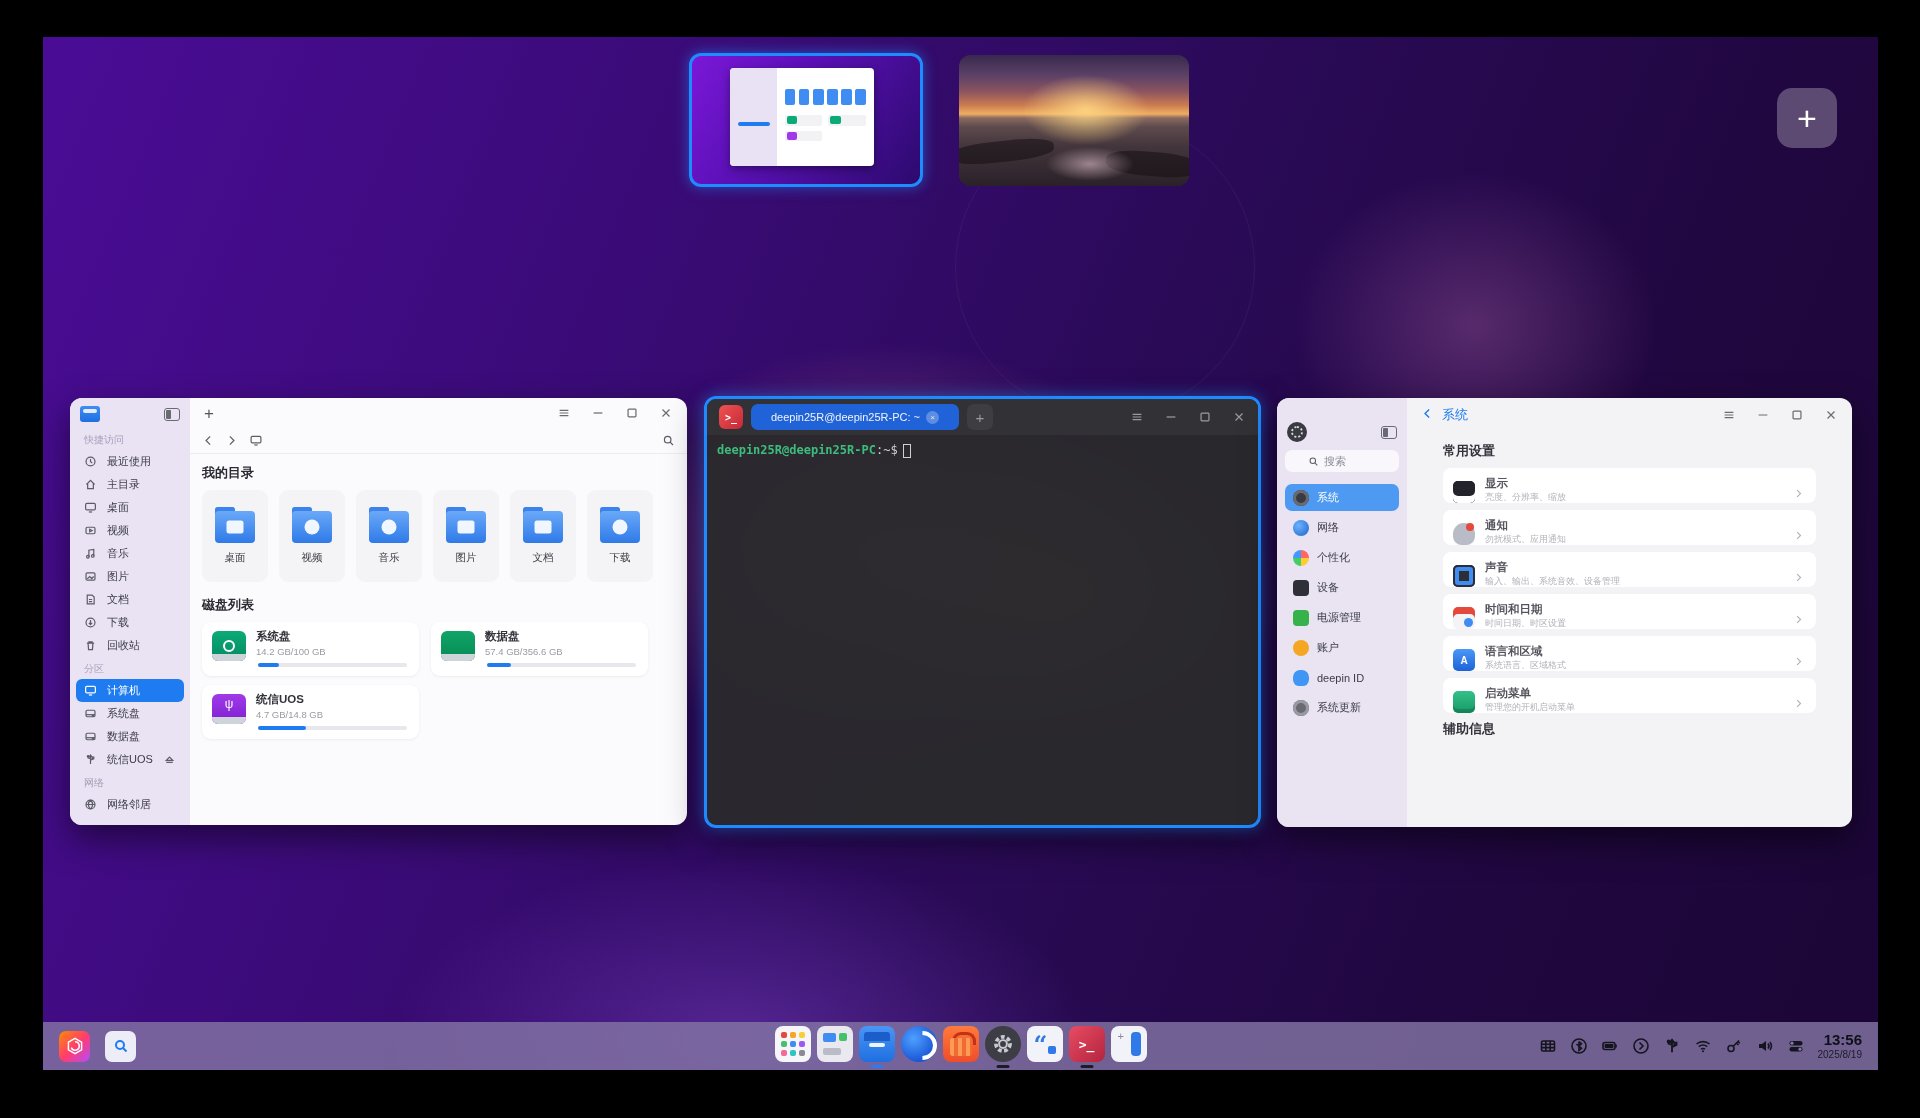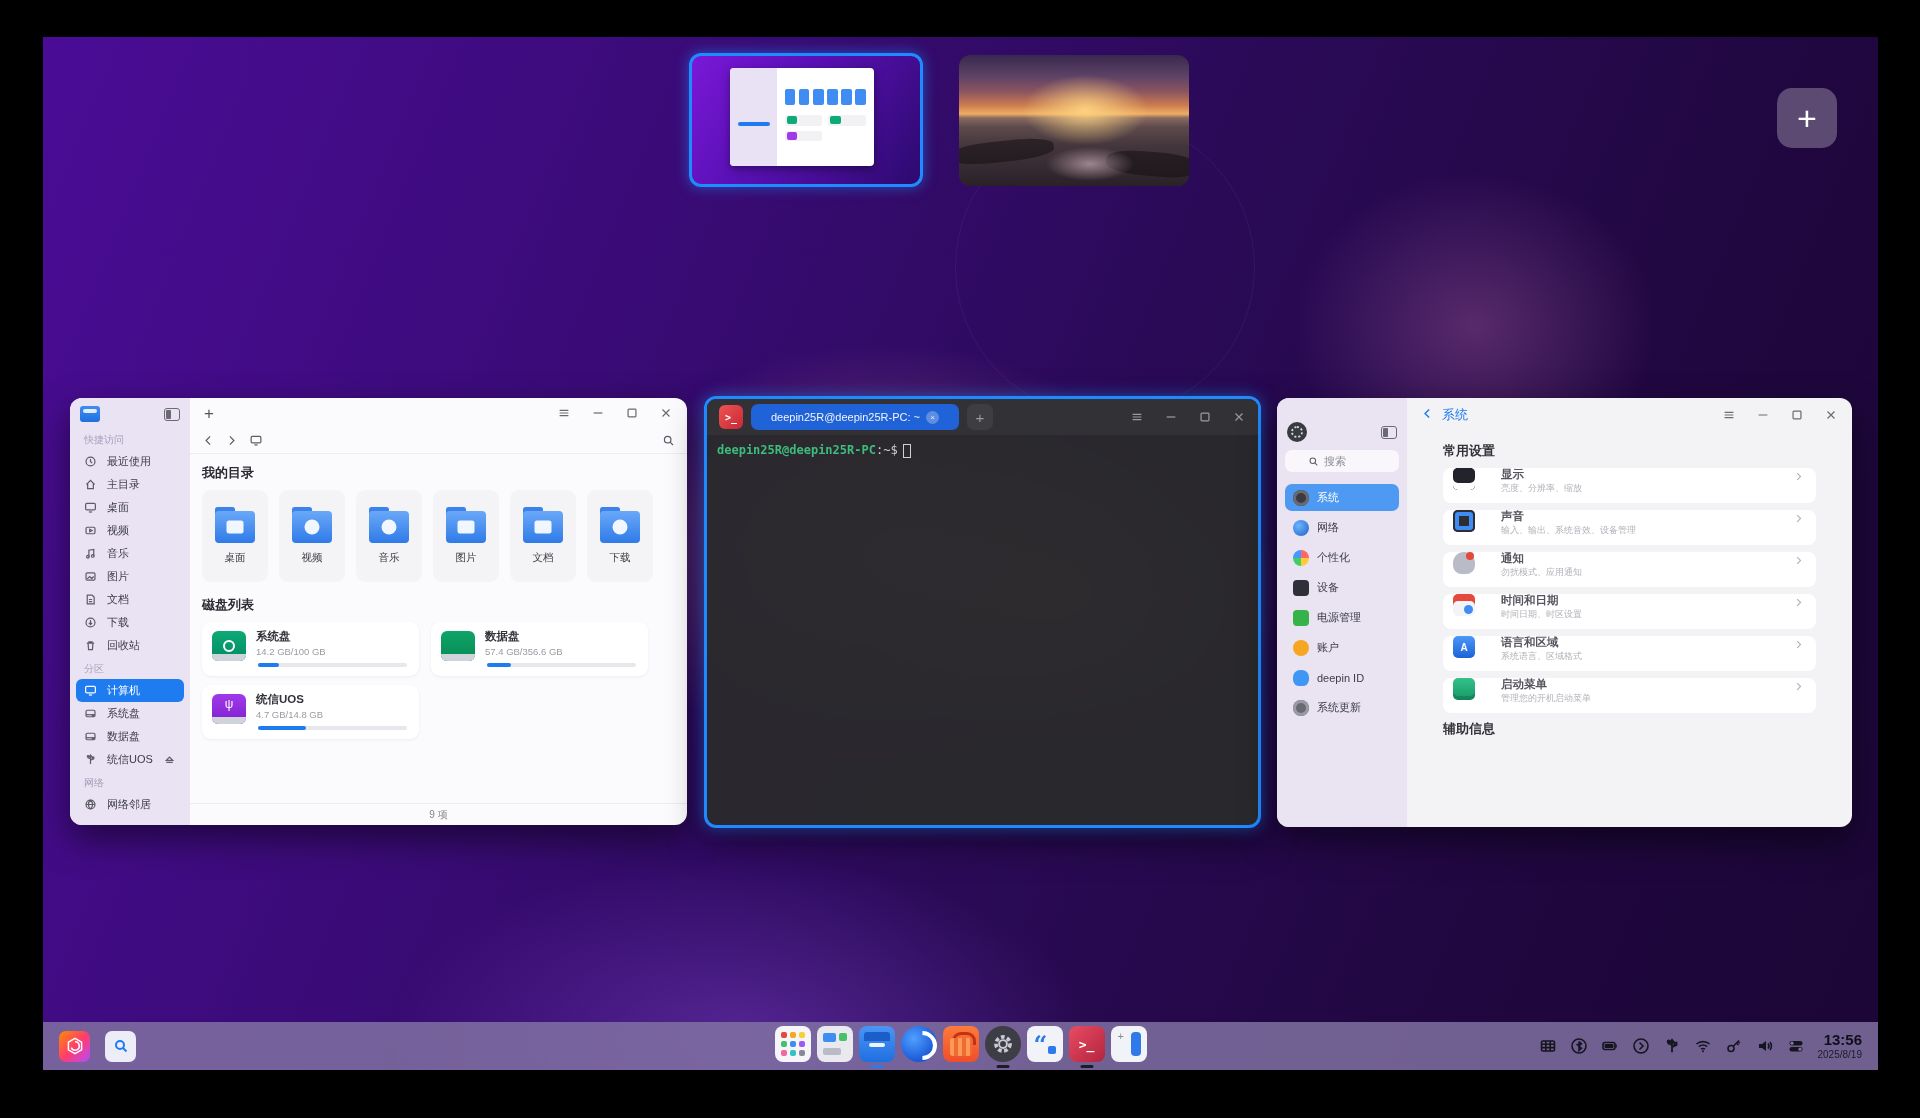--- a/index.html
+++ b/index.html
@@ -150,21 +150,21 @@
   .cc-item.sel { background:#4e9af2; color:#fff; }
   .cc-mini { width:16px; height:16px; border-radius:50%; flex:none; position:relative; }
   .cc-main { position:absolute; left:130px; top:0; right:0; bottom:0; display:flex; flex-direction:column;
     overflow:hidden; border-radius:0 12px 12px 0; }
   .cc-head { height:34px; display:flex; align-items:center; padding:0 14px; gap:8px; }
   .cc-head .back svg { width:13px; height:13px; stroke:#1f7cf0; stroke-width:1.8; fill:none; cursor:pointer; }
   .cc-title { font-size:13px; color:#1f7cf0; }
   .cc-body { flex:1; padding:4px 36px 0; overflow:hidden; }
   .cc-sec { font-size:13px; font-weight:bold; color:#33333b; margin:6px 0 8px; }
   .cc-row { height:35px; background:#fff; border-radius:8px; margin-bottom:7px; cursor:pointer;
-    display:flex; align-items:flex-start; padding:0 12px 0 10px; gap:26px; }
+    display:flex; align-items:flex-end; padding:0 12px 0 10px; gap:10px; }
   .cc-rico { width:22px; height:22px; border-radius:5px; flex:none; position:relative; }
   .cc-texts { display:flex; flex-direction:column; justify-content:center; gap:1px; }
   .cc-rt { font-size:11.5px; font-weight:bold; color:#55555e; line-height:1.2; }
   .cc-rs { font-size:9px; color:#b2b2ba; line-height:1.2; }
   .cc-row .chev { margin-left:auto; }
   .cc-row .chev svg { width:11px; height:11px; stroke:#b0b0b8; stroke-width:1.6; fill:none; }
 
   
   .dock { position:absolute; left:0; bottom:0; width:100%; height:48px;
     background:rgba(130,116,163,.82); display:flex; align-items:center; }
@@ -597,23 +597,20 @@
                 <div class="base"></div>
               </div>
             <div class="disk-name">统信UOS</div>
             <div class="disk-usage">4.7 GB/14.8 GB</div>
             <div class="disk-bar">
                 <i style="width: 32%;"></i>
               </div>
           </div>
         </div>
       </div>
-      <div class="fm-status">
-        <span>9 项</span>
-      </div>
     </div>
   </div>
 
   <div class="win term">
     <div class="term-titlebar">
       <div class="term-appicon">&gt;_</div>
       <div class="term-tab">
         <span>deepin25R@deepin25R-PC: ~</span>
         <div class="tab-close">×</div>
       </div>
@@ -711,36 +708,36 @@
           <div class="cc-rico" style="background:#23232b;box-shadow:inset 0 -7px 0 #fff, inset 0 0 0 2px #23232b"></div>
           <div class="cc-texts">
               <div class="cc-rt">显示</div>
               <div class="cc-rs">亮度、分辨率、缩放</div>
             </div>
           <span class="chev"><svg>
                 <use href="#i-fwd"></use>
               </svg></span>
         </div>
         <div class="cc-row">
+          <div class="cc-rico" style="background:#b9bcc6;border-radius:50% 50% 40% 40%">
+              <i style="position:absolute;right:1px;top:0;width:8px;height:8px;background:#e4493c;border-radius:50%"></i>
+            </div>
+          <div class="cc-texts">
+              <div class="cc-rt">通知</div>
+              <div class="cc-rs">勿扰模式、应用通知</div>
+            </div>
+          <span class="chev"><svg>
+                <use href="#i-fwd"></use>
+              </svg></span>
+        </div>
+        <div class="cc-row">
           <div class="cc-rico" style="background:#2d2d35;box-shadow:inset 0 0 0 2px #2d2d35, inset 0 0 0 6px #3f8cf3"></div>
           <div class="cc-texts">
               <div class="cc-rt">声音</div>
               <div class="cc-rs">输入、输出、系统音效、设备管理</div>
-            </div>
-          <span class="chev"><svg>
-                <use href="#i-fwd"></use>
-              </svg></span>
-        </div>
-        <div class="cc-row">
-          <div class="cc-rico" style="background:#b9bcc6;border-radius:50% 50% 40% 40%">
-              <i style="position:absolute;right:1px;top:0;width:8px;height:8px;background:#e4493c;border-radius:50%"></i>
-            </div>
-          <div class="cc-texts">
-              <div class="cc-rt">通知</div>
-              <div class="cc-rs">勿扰模式、应用通知</div>
             </div>
           <span class="chev"><svg>
                 <use href="#i-fwd"></use>
               </svg></span>
         </div>
         <div class="cc-row">
           <div class="cc-rico" style="background:#f4f4f8;box-shadow:inset 0 7px 0 #e4493c">
               <i style="position:absolute;right:2px;bottom:2px;width:9px;height:9px;background:#3f8cf3;border-radius:50%"></i>
             </div>
           <div class="cc-texts">

